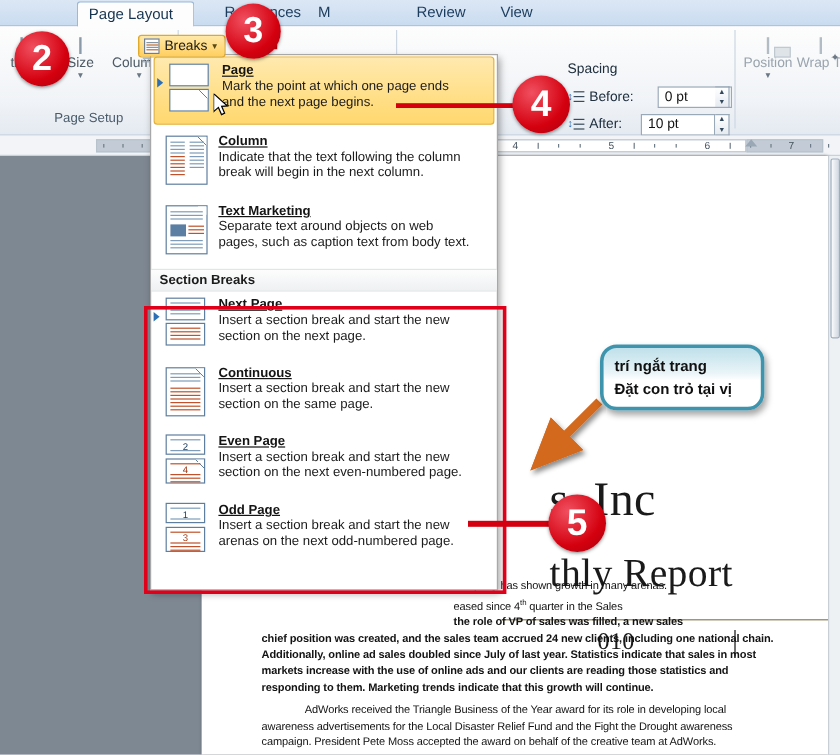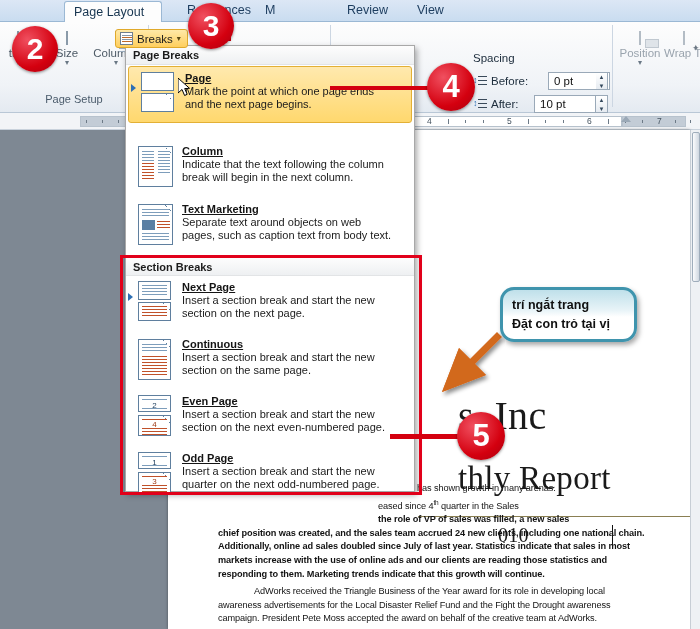--- a/index.html
+++ b/index.html
@@ -391,38 +391,37 @@
   </div>
 
   <div class="breaks-btn">
     <span class="breaks-ico"></span>
     <span>Breaks</span>
     <span style="font-size:8px;color:#5a4a14">▾</span>
   </div>
 
   <div class="menu">
 
-    <div class="menu-head">Page Breaks</div>
 
     <div class="mi sel">
       <span class="mi-arrow"></span>
       <span class="mi-ico">
         <span class="pg" style="left:8px;top:0;height:19px;"></span>
         <span class="pg" style="left:8px;top:21px;height:19px;">
             <span class="corner"></span>
           </span>
       </span>
       <span class="mi-txt">
         <span class="mi-title"><u>Page</u></span>
         <span class="mi-desc" style="display:block">Mark the point at which one page ends</span>
         <span class="mi-desc" style="display:block">and the next page begins.</span>
       </span>
     </div>
 
-    <div class="mi" style="margin-top:17px">
+    <div class="mi" style="margin-top:3px">
       <span class="mi-ico">
         <span class="pg" style="left:8px;top:1px;height:41px;width:35px;">
           <span class="corner"></span>
           <i style="top:4px;left:3px;width:12px;right:auto"></i>
             <i style="top:7px;left:3px;width:12px;right:auto"></i>
           <i style="top:10px;left:3px;width:12px;right:auto"></i>
             <i style="top:13px;left:3px;width:12px;right:auto"></i>
           <i class="r" style="top:16px;left:3px;width:12px;right:auto"></i>
             <i class="r" style="top:19px;left:3px;width:12px;right:auto"></i>
           <i class="r" style="top:22px;left:3px;width:12px;right:auto"></i>
@@ -553,21 +552,21 @@
           <i class="r" style="top:3px"></i>
             <i class="r" style="top:12px"></i>
             <i class="r" style="top:15px"></i>
             <i class="r" style="top:18px"></i>
           <span style="position:absolute;left:0;right:0;top:4px;text-align:center;font-size:8px;color:#9e3a16;">3</span>
         </span>
       </span>
       <span class="mi-txt">
         <span class="mi-title"><u>Odd Page</u></span>
         <span class="mi-desc" style="display:block">Insert a section break and start the new</span>
-        <span class="mi-desc" style="display:block">quarter on the next odd-numbered page.</span>
+        <span class="mi-desc" style="display:block">arenas on the next odd-numbered page.</span>
       </span>
     </div>
   </div>
 
   <svg class="cursor-ptr" width="14" height="20" viewBox="0 0 14 20">
     <polygon points="0,0 0,15 4,11.5 6.6,17.5 9.2,16.3 6.7,10.6 11.5,10.3" fill="#fff" stroke="#000" stroke-width="1"></polygon>
   </svg>
 
   <div class="red-box"></div>
 

